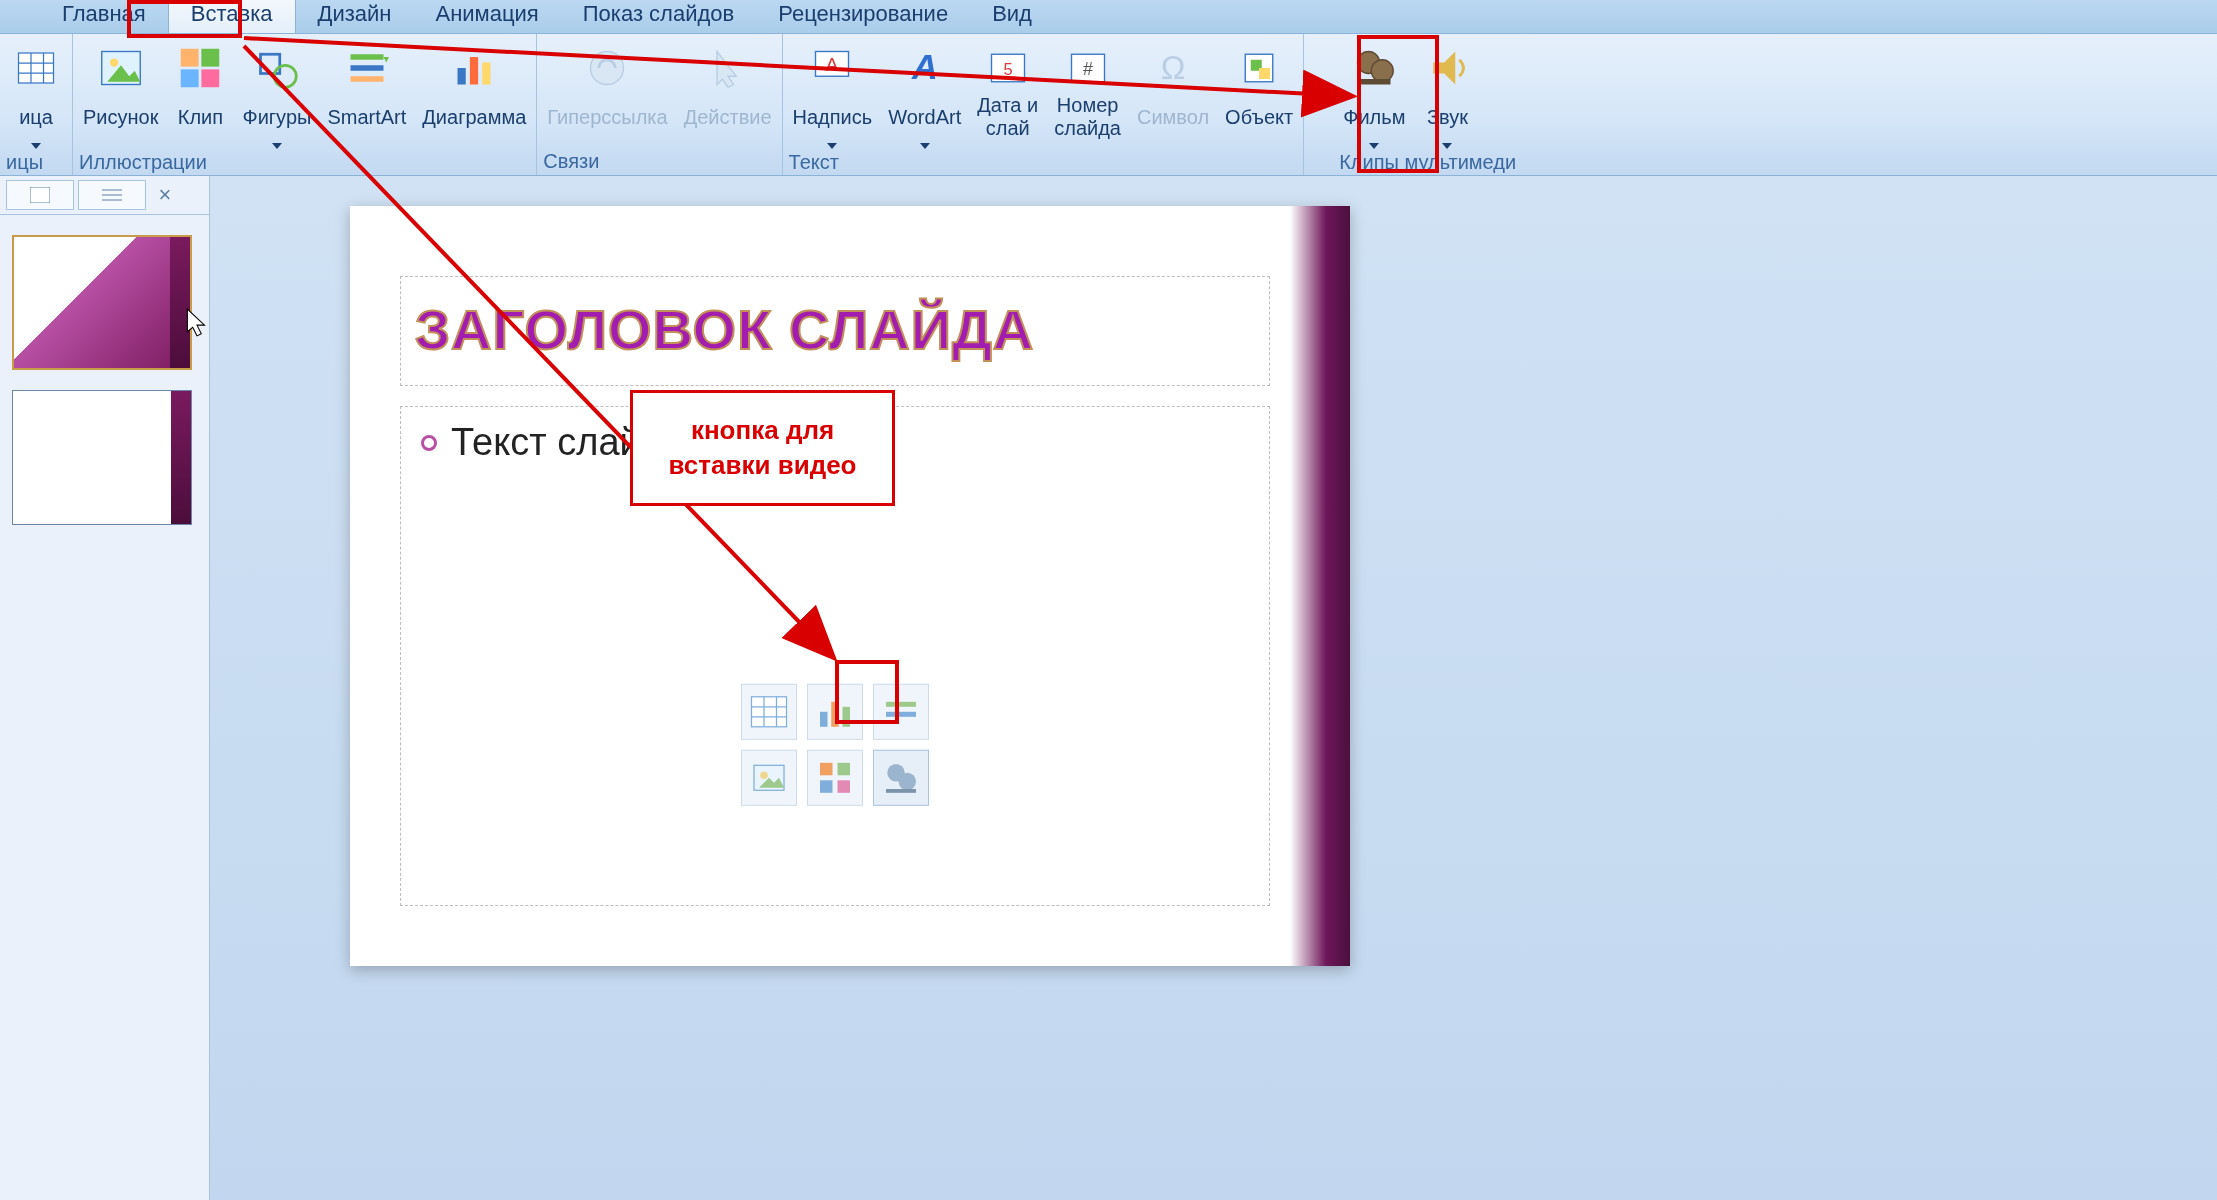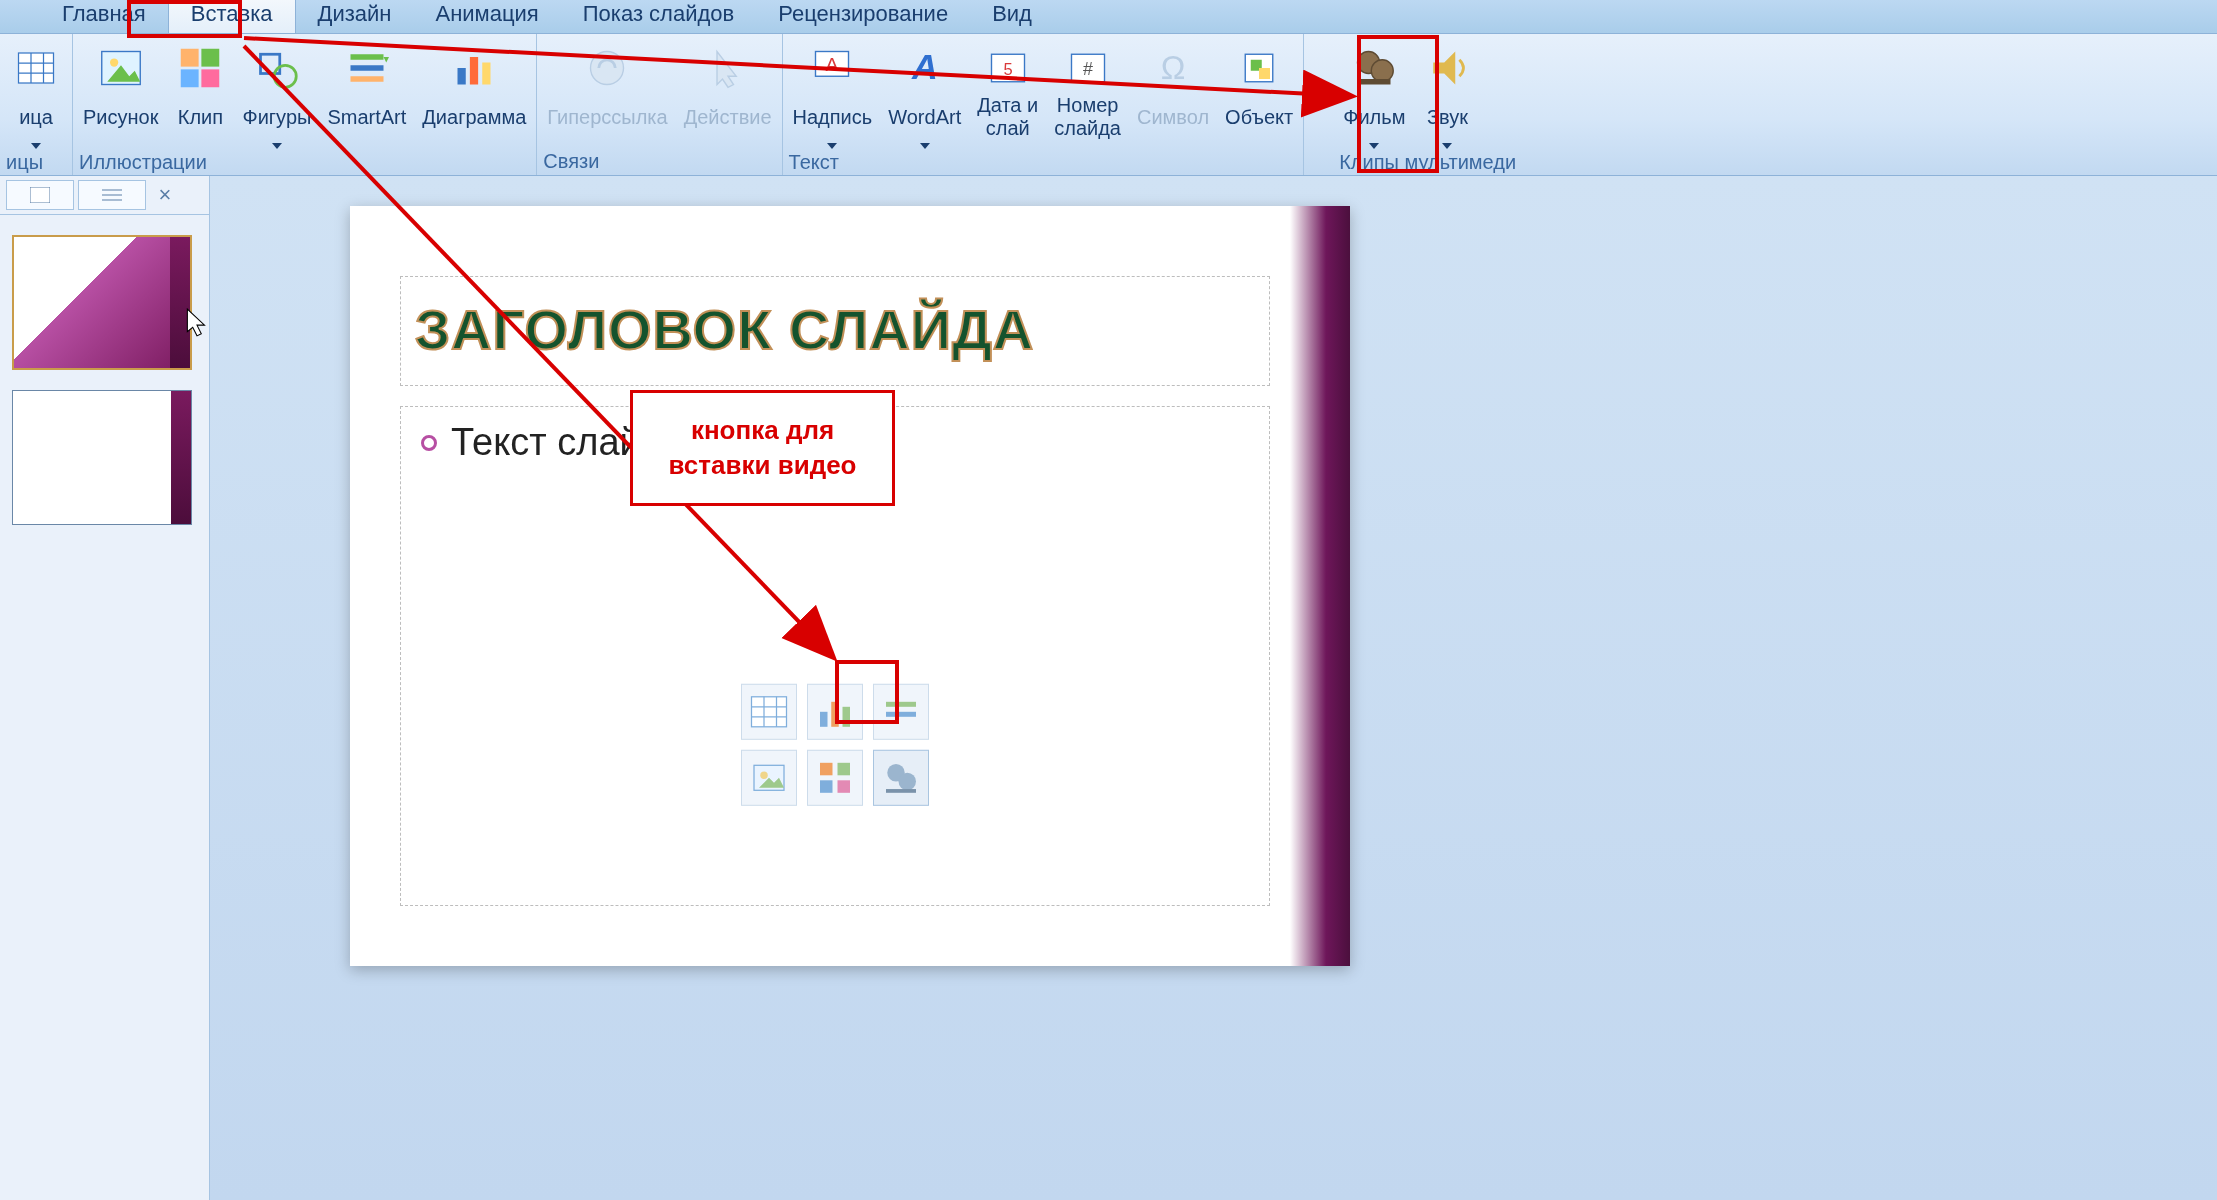--- a/index.html
+++ b/index.html
@@ -159,21 +159,21 @@
 .title-box {
   position: absolute;
   left: 50px; top: 70px; right: 80px;
   height: 110px;
   border: 1px dashed #bdbdbd;
   padding: 20px 14px;
 }
 .title-box .t {
   font-size: 56px;
   font-weight: 700;
-  color: #14532d;
+  color: #a21caf;
   -webkit-text-stroke: 2px #c29058;
   letter-spacing: 1px;
 }
 .body-box {
   position: absolute;
   left: 50px; top: 200px; right: 80px; bottom: 60px;
   border: 1px dashed #bdbdbd;
   padding: 14px 20px;
 }
 .body-box .bullet {

